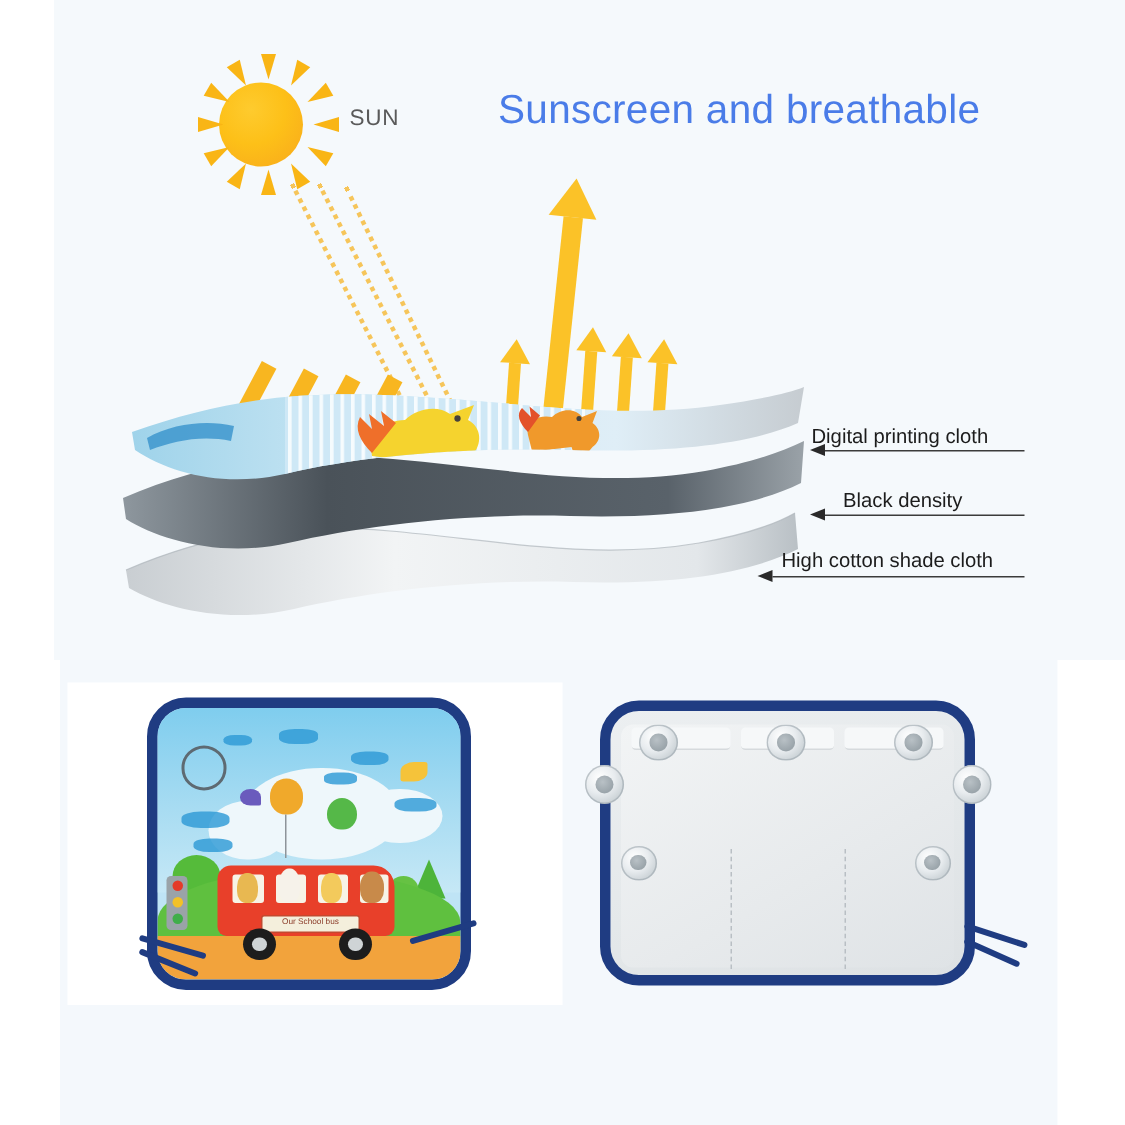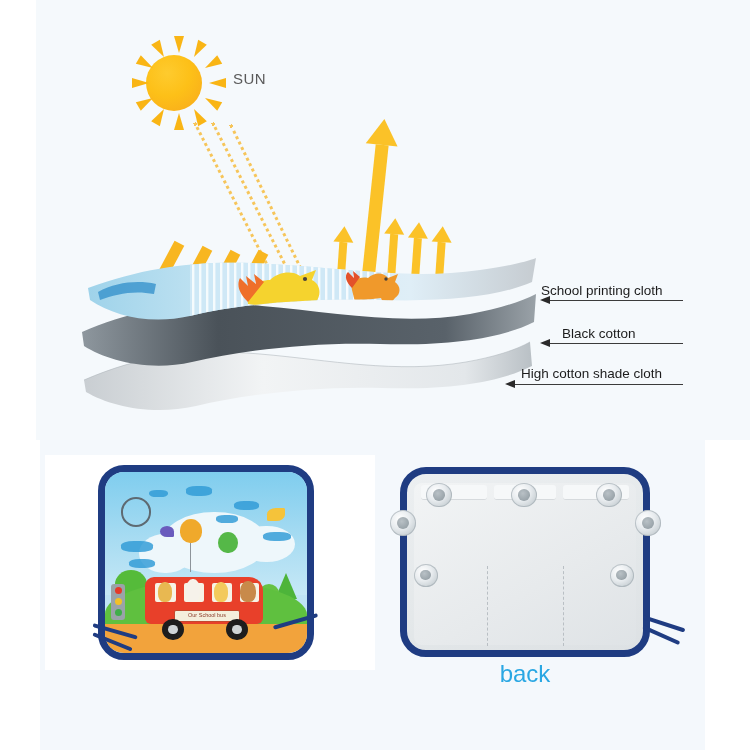--- a/index.html
+++ b/index.html
@@ -114,20 +114,21 @@
       <div class="ray" style="transform: rotate(120deg) translateY(30px);"></div>
       <div class="ray" style="transform: rotate(150deg) translateY(30px);"></div>
       <div class="ray" style="transform: rotate(180deg) translateY(30px);"></div>
       <div class="ray" style="transform: rotate(210deg) translateY(30px);"></div>
       <div class="ray" style="transform: rotate(240deg) translateY(30px);"></div>
       <div class="ray" style="transform: rotate(270deg) translateY(30px);"></div>
       <div class="ray" style="transform: rotate(300deg) translateY(30px);"></div>
       <div class="ray" style="transform: rotate(330deg) translateY(30px);"></div>
     </div>
   <div class="sun-label">SUN</div>
+  <div class="headline">Sunscreen and breathable</div>
 
   <div id="beams">
       <div class="dotbeam" style="left: 196px; top: 122px; width: 176px; transform: rotate(63deg);"></div>
       <div class="dotbeam" style="left: 214px; top: 122px; width: 176px; transform: rotate(63deg);"></div>
       <div class="dotbeam" style="left: 232px; top: 124px; width: 172px; transform: rotate(64deg);"></div>
     </div>
   <div id="downarrows">
       <div class="downarrow" style="left: 168px; top: 243px; width: 22px; height: 80px; transform: rotate(28deg);">
         <div class="shaft" style="height: 62px;"></div>
         <div class="head" style="top: 62px;"></div>
@@ -232,24 +233,24 @@
           <rect x="182" y="80" width="4" height="6" fill="#ffffff" opacity=".8"></rect>
           <rect x="194" y="80" width="4" height="6" fill="#ffffff" opacity=".8"></rect>
 
           <path d="M18,62 C36,52 58,50 76,54 L74,64 C54,60 36,64 20,70 Z" fill="#2f8ec9" opacity=".75"></path>
         </g>
       </g>
     </svg>
   </div>
 
   <div id="labels">
-      <div class="lbl" style="left: 541px; top: 283px;">School printing cloth</div>
+      <div class="lbl" style="left: 541px; top: 283px;">Digital printing cloth</div>
       <div class="arrowline" style="left: 550px; top: 300px; width: 133px;"></div>
       <div class="arrowhead" style="left: 540px; top: 296px;"></div>
-      <div class="lbl" style="left: 562px; top: 326px;">Black cotton</div>
+      <div class="lbl" style="left: 562px; top: 326px;">Black density</div>
       <div class="arrowline" style="left: 550px; top: 343px; width: 133px;"></div>
       <div class="arrowhead" style="left: 540px; top: 339px;"></div>
       <div class="lbl" style="left: 521px; top: 366px;">High cotton shade cloth</div>
       <div class="arrowline" style="left: 515px; top: 384px; width: 168px;"></div>
       <div class="arrowhead" style="left: 505px; top: 380px;"></div>
     </div>
 
   <div class="card" style="left:45px;top:455px;width:330px;height:230px;">
     <div style="position:absolute;left:0;top:0;width:330px;height:215px;background:#ffffff;"></div>
 
@@ -347,16 +348,15 @@
     <div class="cup" style="left:5px;top:55px;width:26px;height:26px;">
         <i></i>
       </div>
     <div class="cup" style="left:250px;top:55px;width:26px;height:26px;">
         <i></i>
       </div>
 
     <div class="strap" style="left:258px;top:160px;width:44px;height:4px;transform:rotate(18deg);"></div>
     <div class="strap" style="left:258px;top:170px;width:40px;height:4px;transform:rotate(24deg);"></div>
 
-    <div class="caption" style="left:0;top:205px;width:280px;">back</div>
   </div>
 
 </div>
 
 </body></html>

